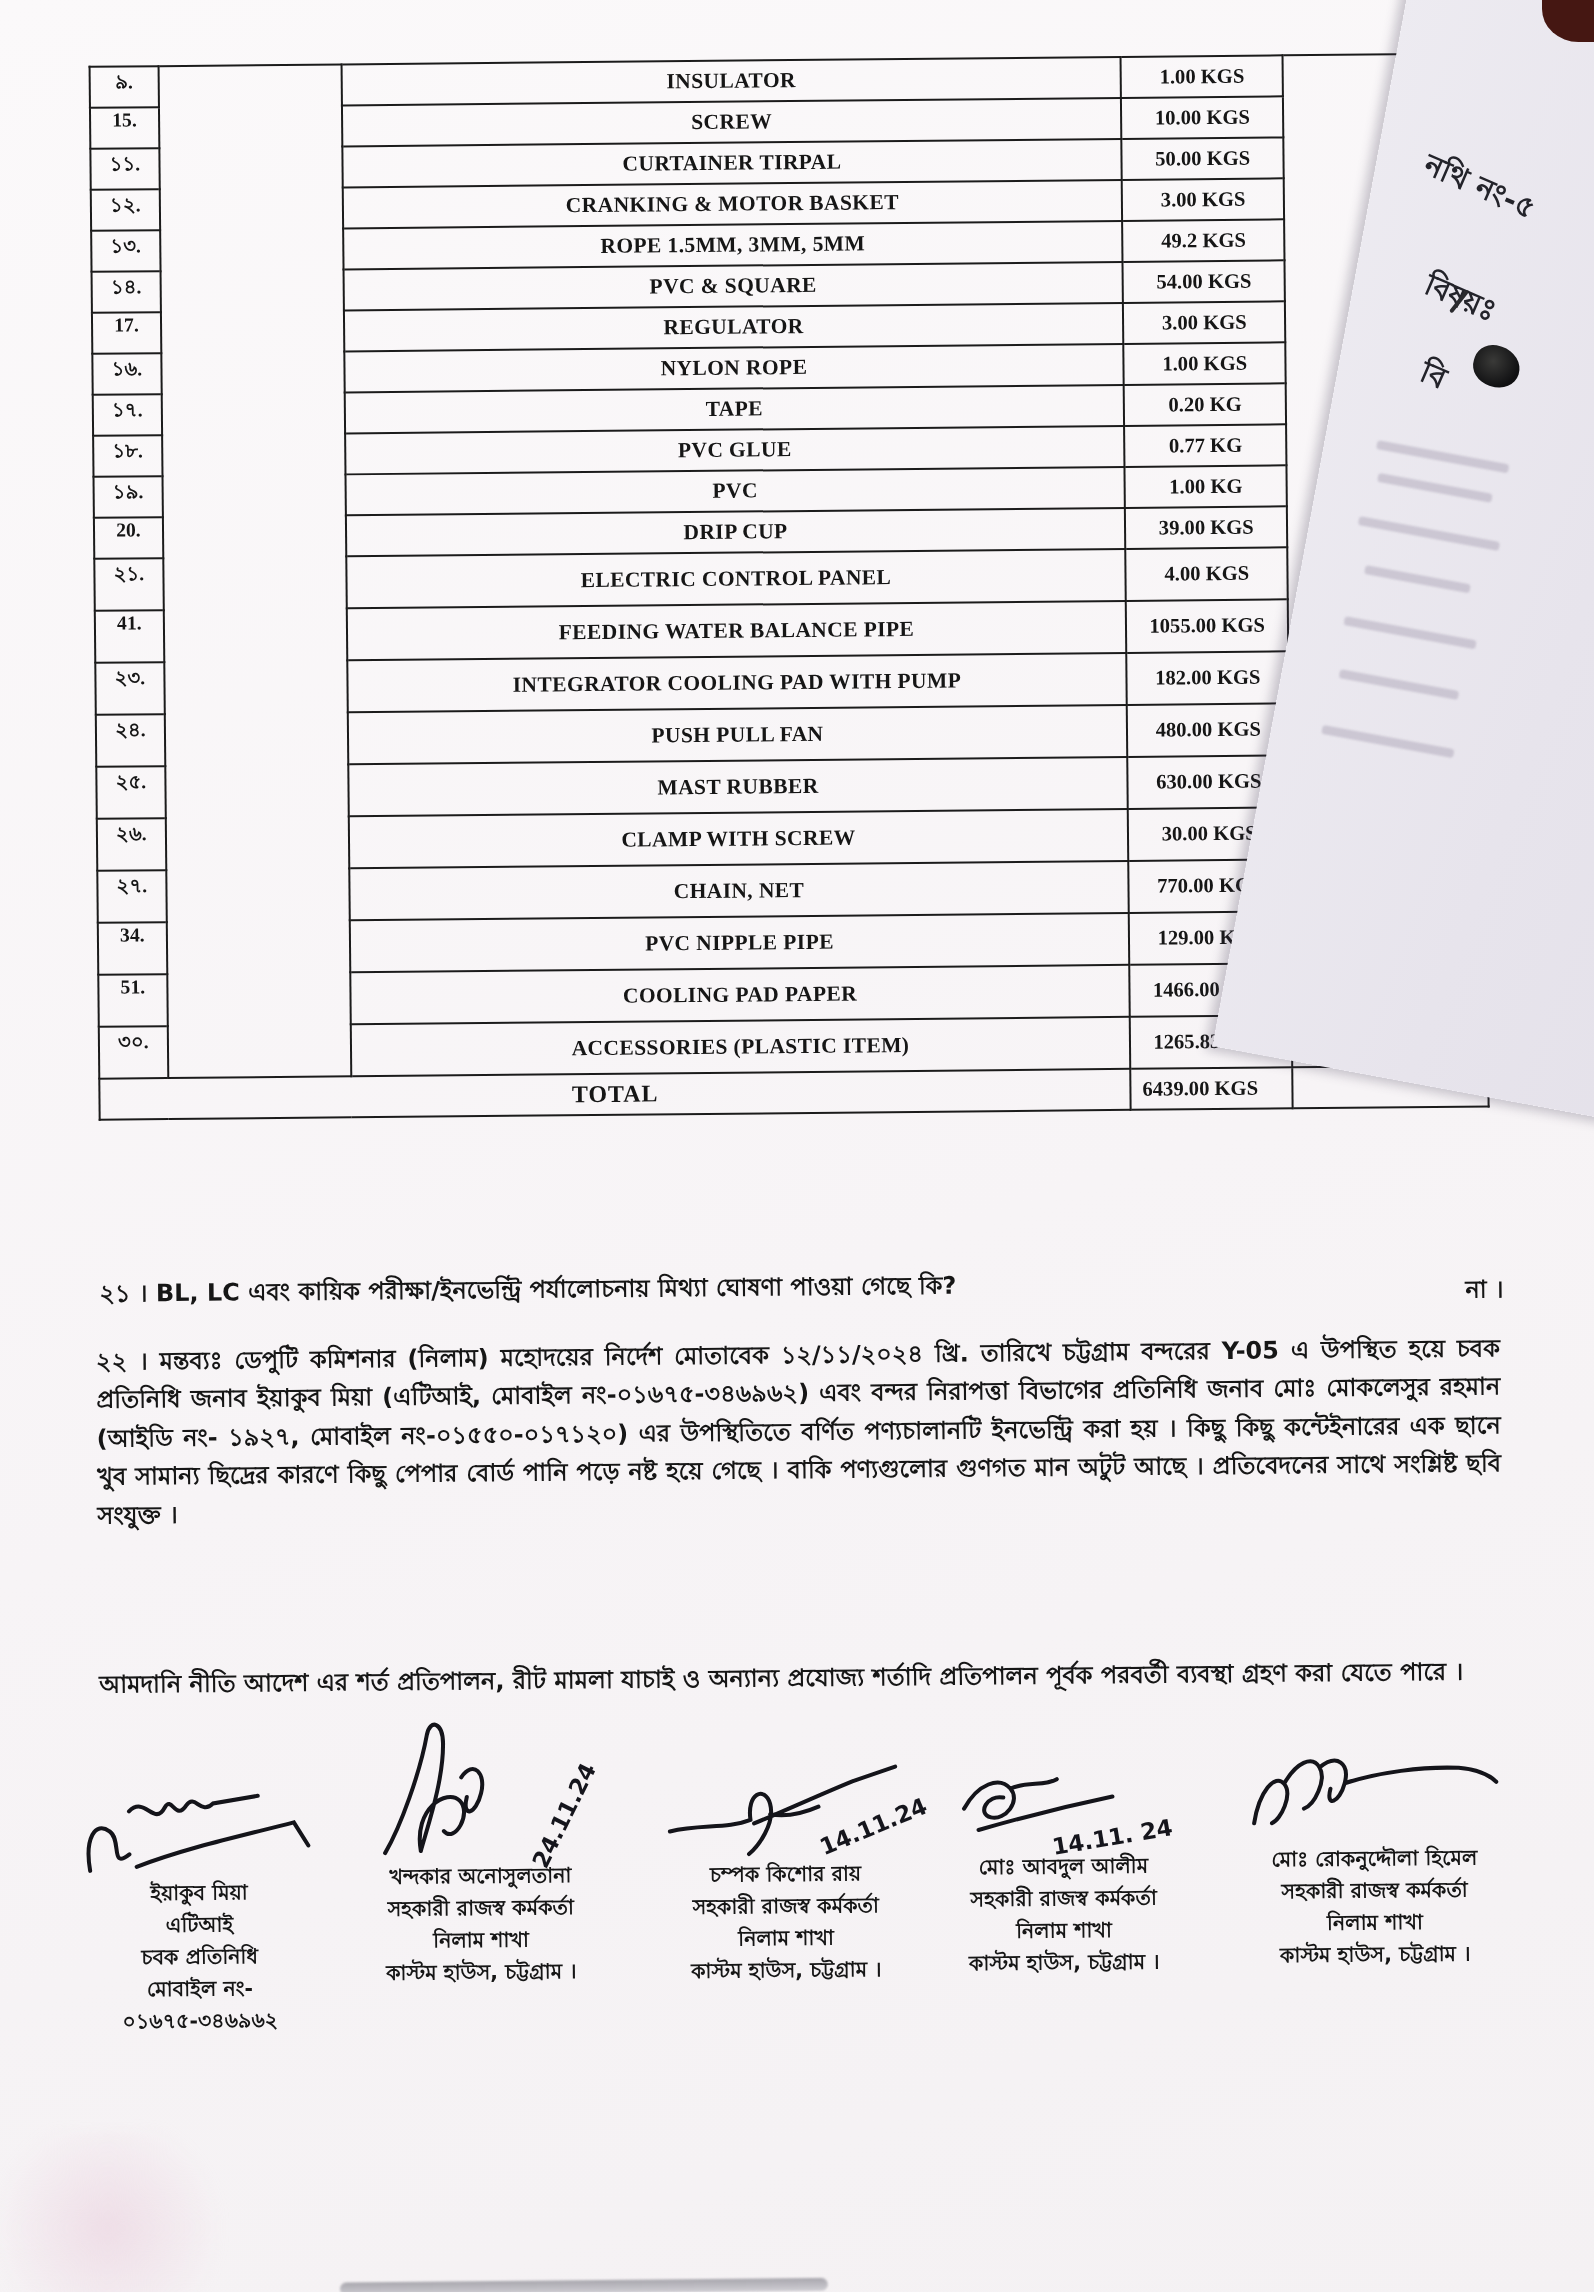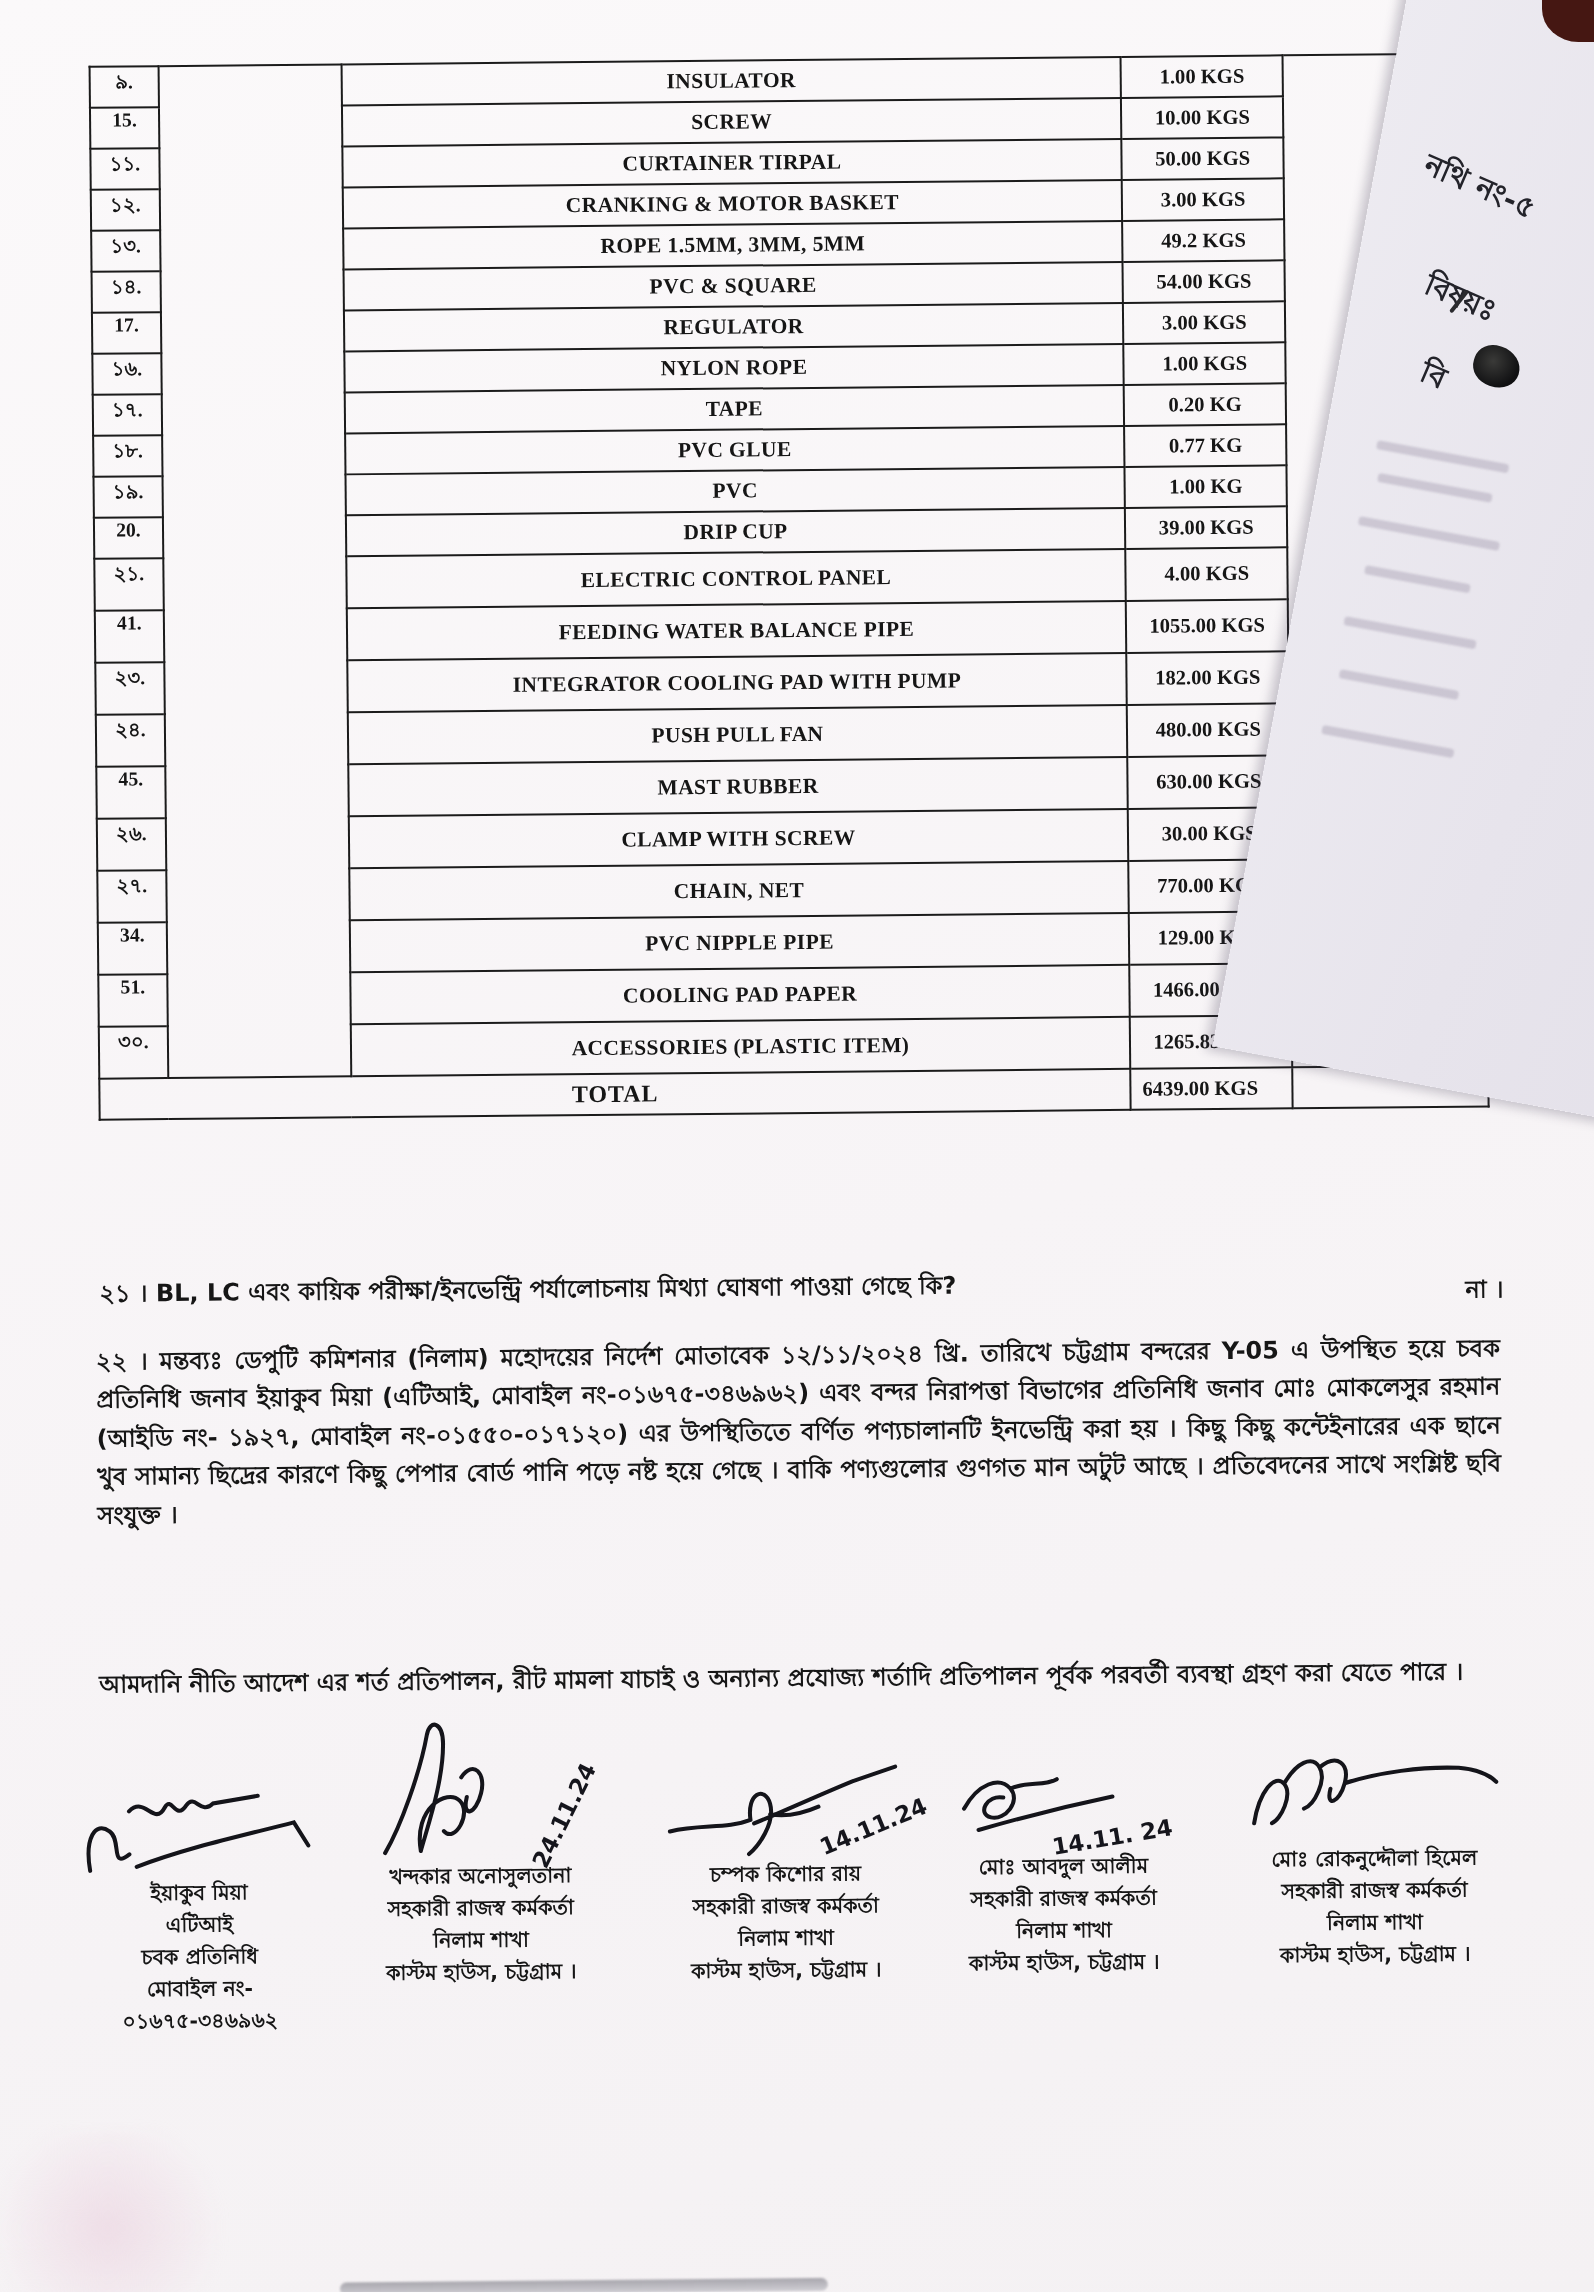--- a/index.html
+++ b/index.html
@@ -157,21 +157,21 @@
           <td class="sl">২৩.</td>
           <td class="item">INTEGRATOR COOLING PAD WITH PUMP</td>
           <td class="qty">182.00 KGS</td>
         </tr>
         <tr class="tall">
           <td class="sl">২৪.</td>
           <td class="item">PUSH PULL FAN</td>
           <td class="qty">480.00 KGS</td>
         </tr>
         <tr class="tall">
-          <td class="sl">45.</td>
+          <td class="sl">২৫.</td>
           <td class="item">MAST RUBBER</td>
           <td class="qty">630.00 KGS</td>
         </tr>
         <tr class="tall">
           <td class="sl">২৬.</td>
           <td class="item">CLAMP WITH SCREW</td>
           <td class="qty">30.00 KGS</td>
         </tr>
         <tr class="tall">
           <td class="sl">২৭.</td>

